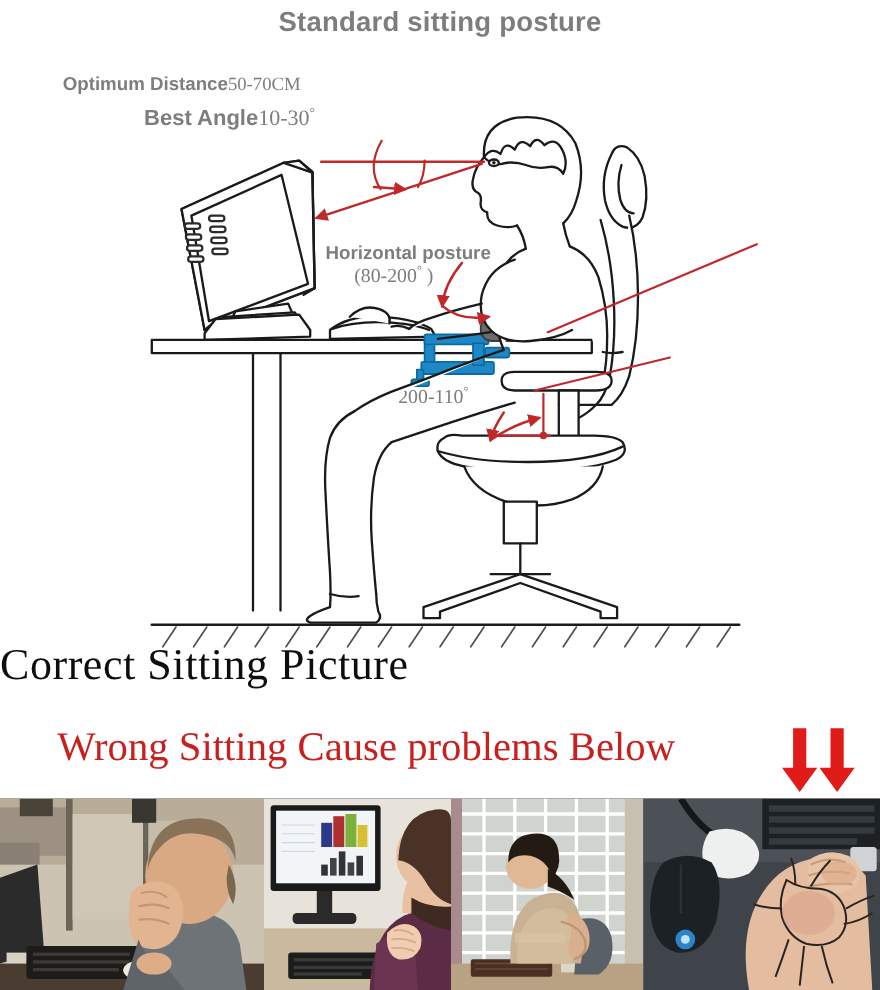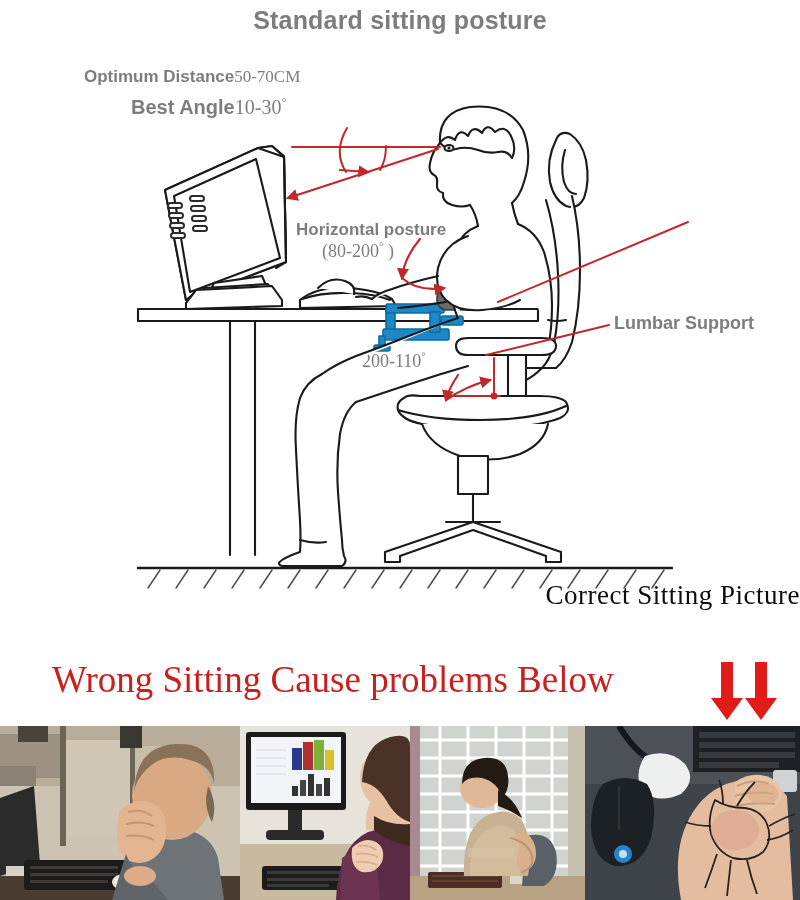--- a/index.html
+++ b/index.html
@@ -11,38 +11,38 @@
   }
   #page{position:absolute;left:0;top:0;width:800px;height:856px;background:#fff;}
 
   
   .main-title{
     position:absolute;left:0;top:6px;width:800px;text-align:center;
     font-family:"Liberation Sans",sans-serif;
     font-size:25px;font-weight:bold;color:#7d7d7d;letter-spacing:.2px;
   }
   .correct-caption{
-    position:absolute;left:0;top:580px;width:800px;text-align:right;
+    position:absolute;left:0;top:580px;width:800px;text-align:left;
     font-family:"Liberation Serif",serif;
-    font-size:27px;font-weight:normal;color:#0d0d0d;letter-spacing:.5px;
+    font-size:40px;font-weight:normal;color:#0d0d0d;letter-spacing:.5px;
   }
   .wrong-caption{
     position:absolute;left:8px;top:658px;width:700px;text-align:left;
     font-family:"Liberation Serif",serif;
     font-size:37px;font-weight:normal;color:#c8201e;letter-spacing:0px;
     white-space:nowrap;
     margin-left:44px;
   }
 
   
   .lbl{position:absolute;color:#7d7d7d;white-space:nowrap;}
   .lbl .b{font-family:"Liberation Sans",sans-serif;font-weight:bold;}
   .lbl .s{font-family:"Liberation Serif",serif;font-weight:normal;}
 
-  #lbl-distance{left:57px;top:67px;font-size:17px;margin-left:27px;}
+  #lbl-distance{left:57px;top:67px;font-size:17px;}
   #lbl-angle{left:131px;top:95px;font-size:20px;}
   #lbl-horizontal{left:296px;top:220px;font-size:17px;}
   #lbl-horizontal2{left:322px;top:240px;font-size:18px;}
   #lbl-100110{left:362px;top:350px;font-size:18px;}
   #lbl-lumbar{left:614px;top:313px;font-size:18px;}
   .deg{font-size:.62em;vertical-align:super;}
 
   
   #diagram{position:absolute;left:0;top:0;width:800px;height:640px;}
 
@@ -79,23 +79,20 @@
     <span class="b">Horizontal posture</span>
   </div>
   <div class="lbl" id="lbl-horizontal2">
     <span class="s">(80-200</span><span class="s deg">°</span><span class="s"> )</span>
   </div>
 
   <div class="lbl" id="lbl-100110">
     <span class="s">200-110</span><span class="s deg">°</span>
   </div>
 
-  <div class="lbl" id="lbl-lumbar">
-    <span class="b">Lumbar Support</span>
-  </div>
 
   <svg id="diagram" viewBox="0 0 800 640">
     <defs>
       <marker id="ah" viewBox="0 0 10 10" refX="8" refY="5" markerWidth="5.5" markerHeight="5.5" orient="auto-start-reverse">
         <path d="M0,0 L10,5 L0,10 z" fill="#c0282a"></path>
       </marker>
       <g id="lineart" fill="none" stroke="#1a1a1a" stroke-width="2" stroke-linecap="round" stroke-linejoin="round"></g>
     </defs>
 
     <g fill="none" stroke="#1a1a1a" stroke-width="2.1" stroke-linejoin="round" stroke-linecap="round">

